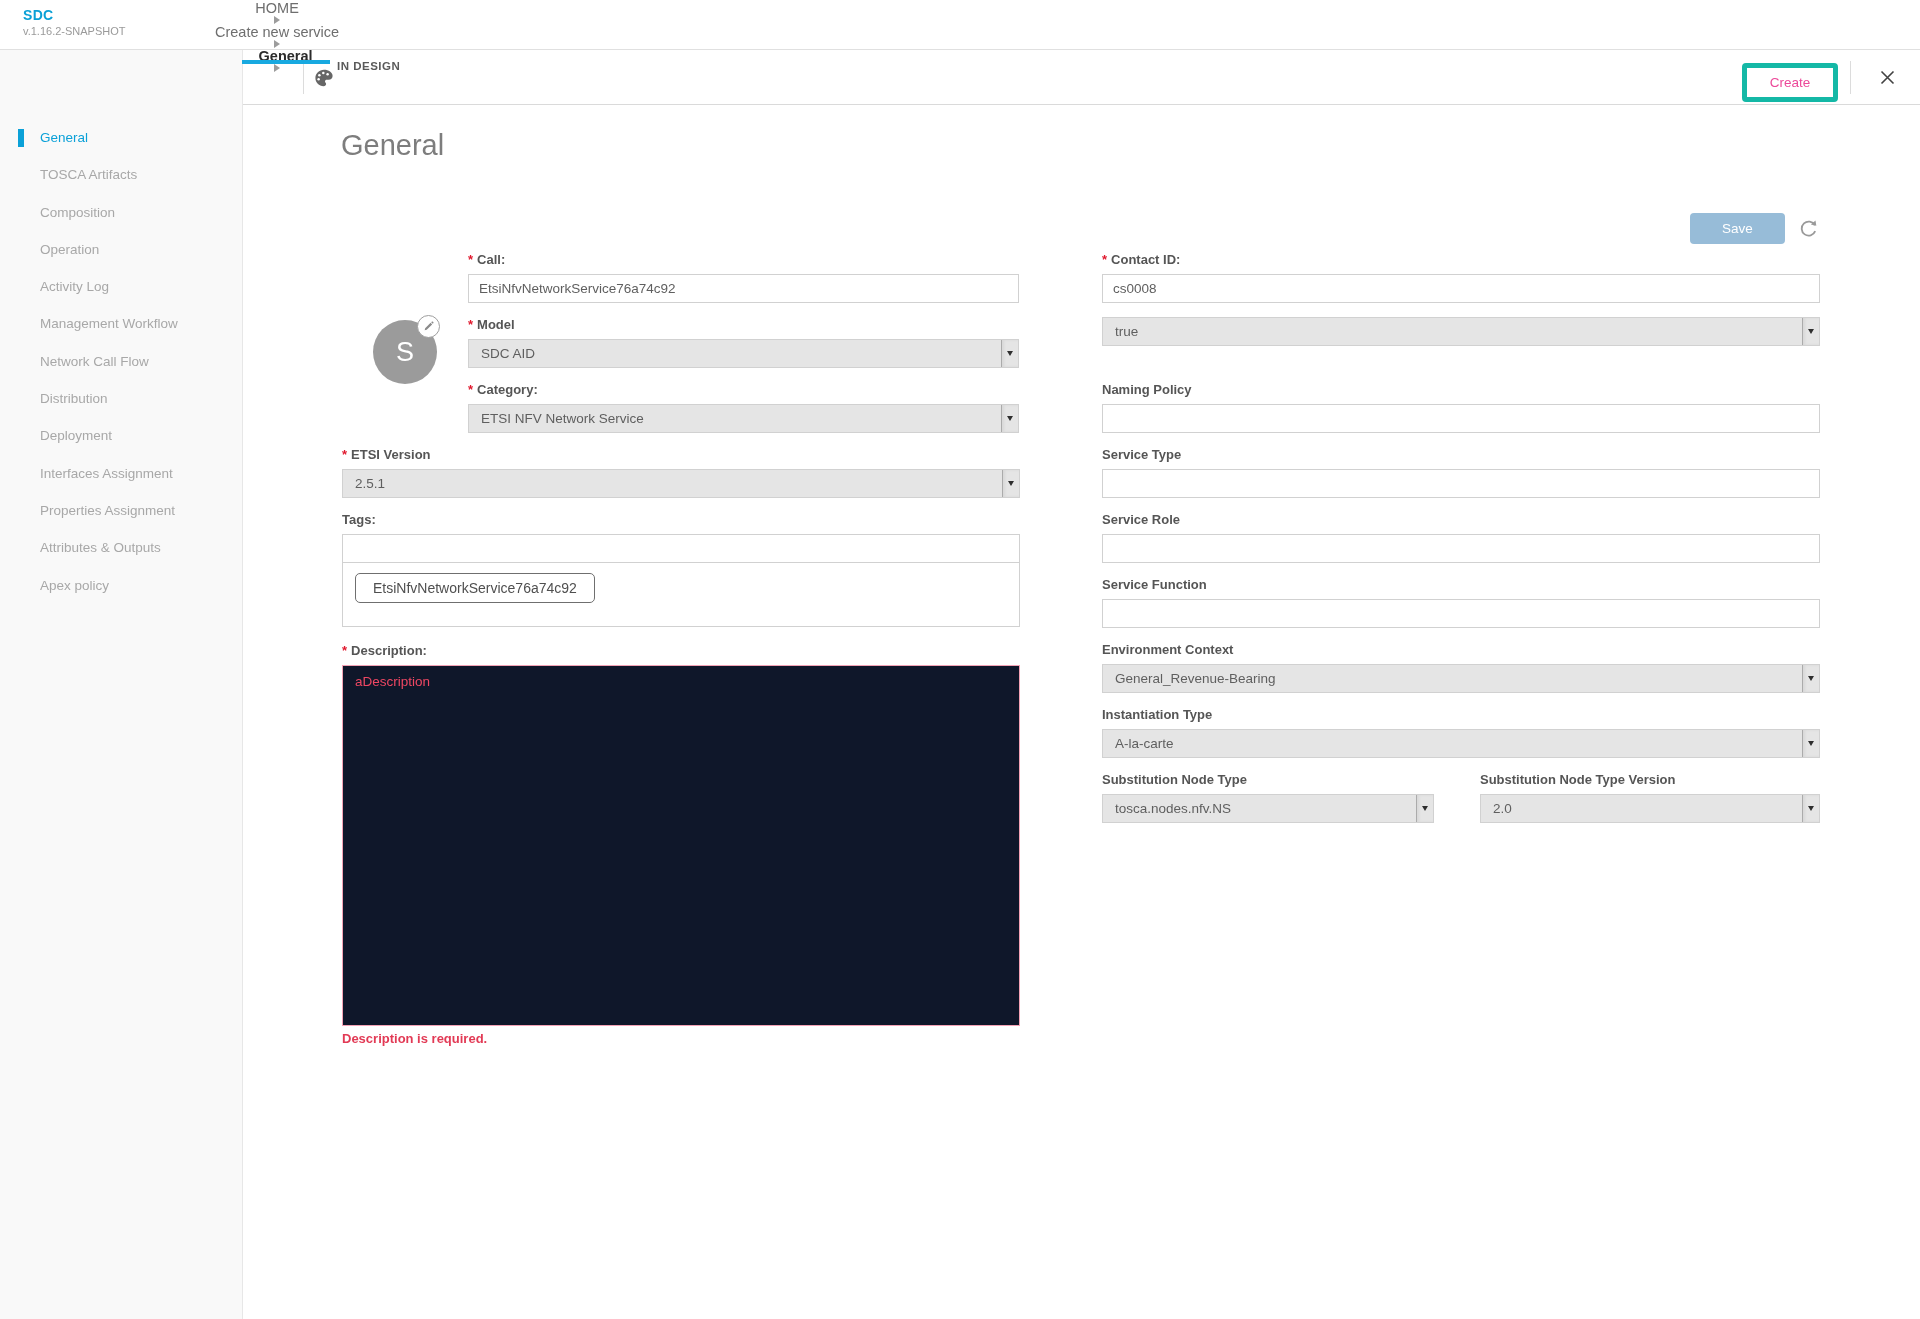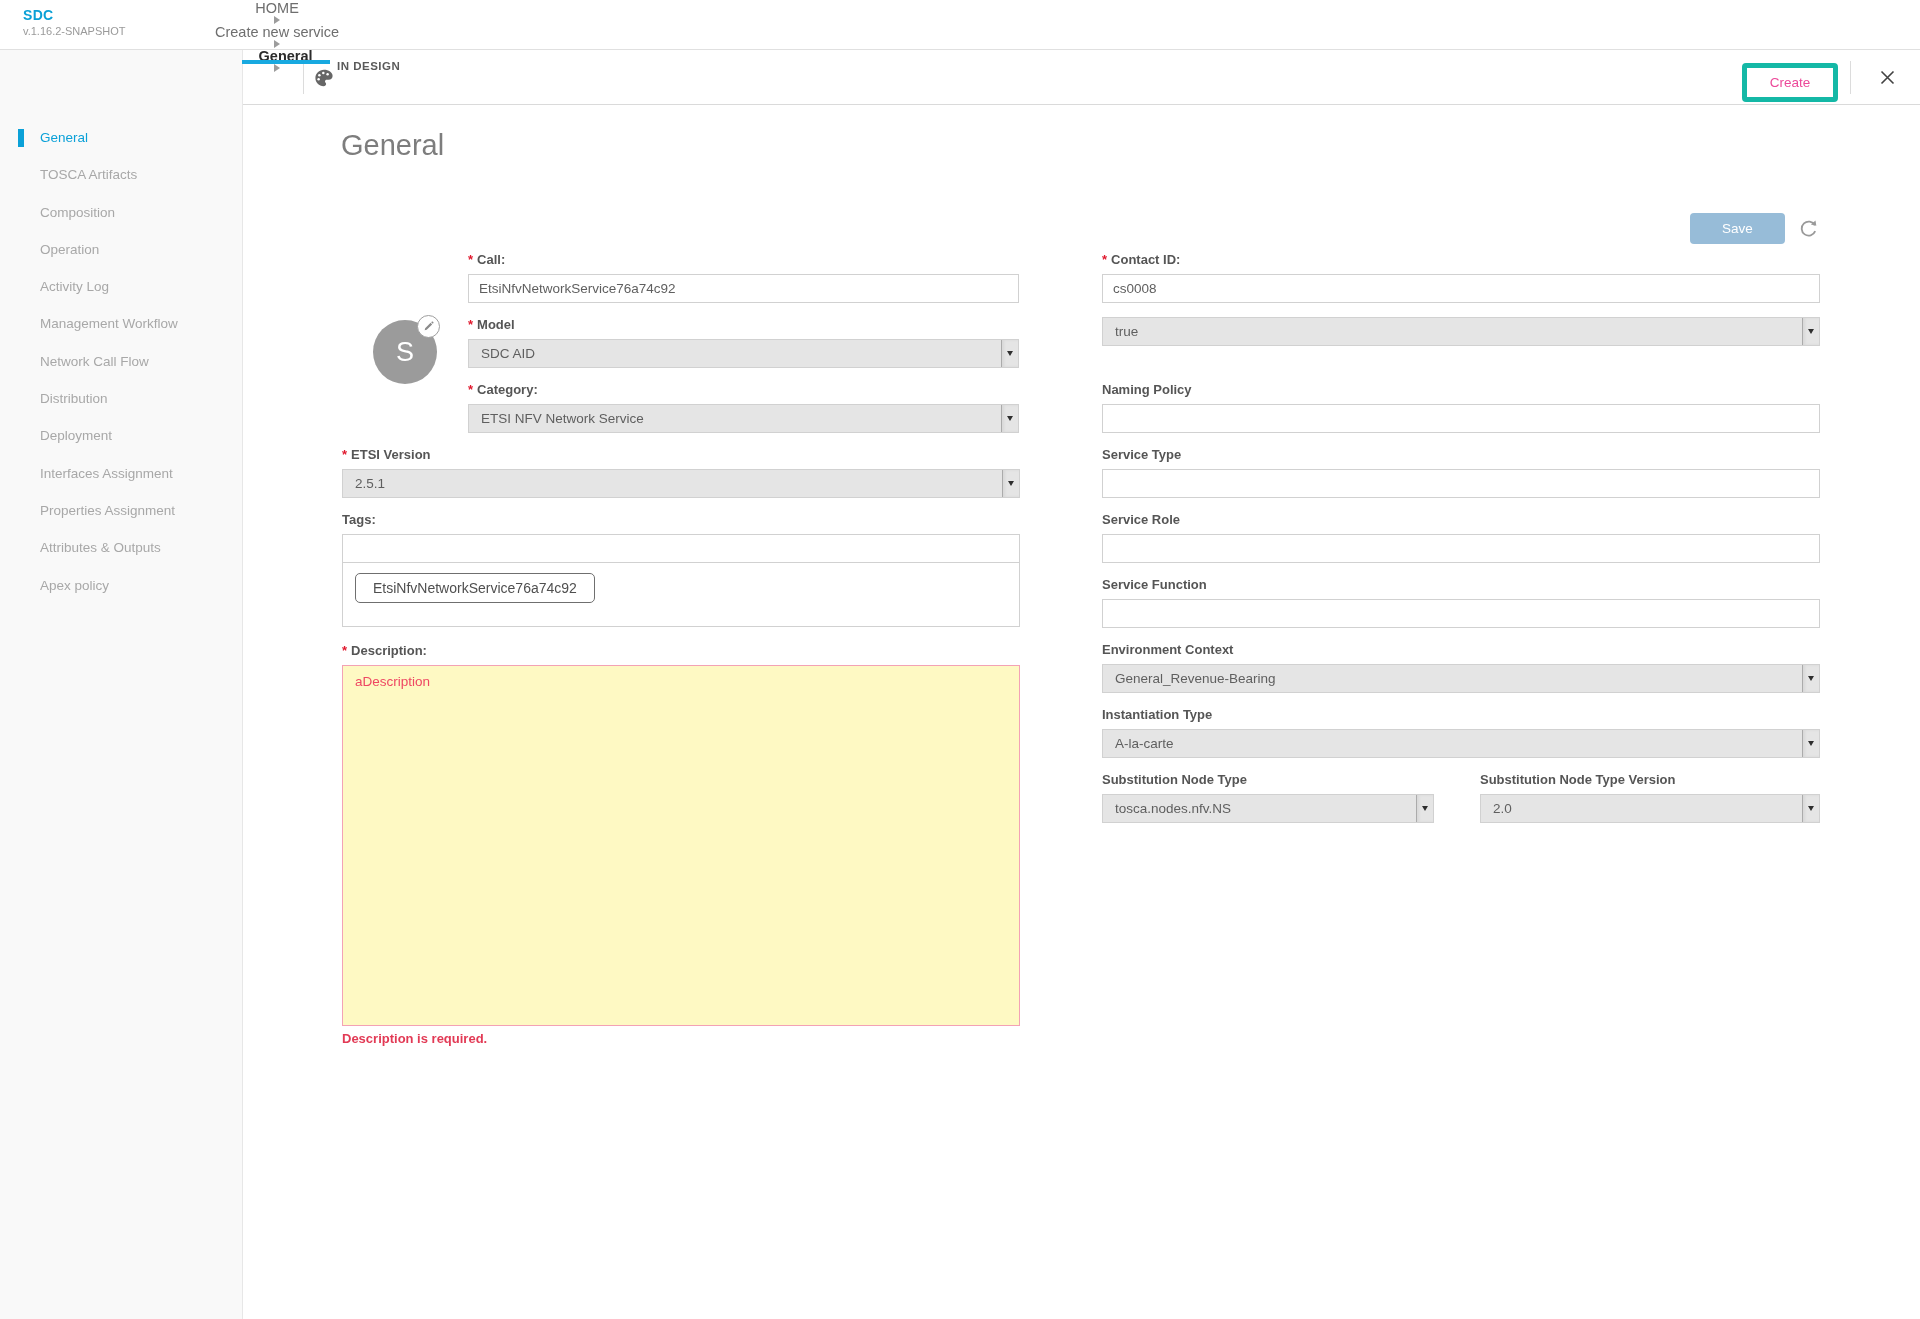--- a/index.html
+++ b/index.html
@@ -82,21 +82,21 @@
 
   
   .chip-area { width:100%; height:65px; border:1px solid #d1d1d1; margin-top:-1px; background:#fff; }
   .chip { display:inline-block; margin:10px 0 0 12px; height:30px; line-height:28px;
     border:1px solid #6f6f6f; border-radius:5px; padding:0 17px; font-size:14px;
     color:#4f4f4f; background:#fff; cursor:pointer; }
 
   
   textarea.desc { display:block; width:100%; height:361px; border:1px solid #f3a2b5;
     padding:8px 12px; font-size:13.5px; color:#ee4763; resize:none; outline:none;
-    font-family:"Liberation Sans",sans-serif; background:#fef9c3; }
+    font-family:"Liberation Sans",sans-serif; background:#0f172a; }
   .desc-error { margin-top:5px; font-size:13px; color:#e23a55;font-weight:bold; }
 </style>
 </head>
 <body>
 
 <div class="screen">
 
   <header class="topbar">
     <div class="logo">
       <div class="logo-name">SDC</div>

